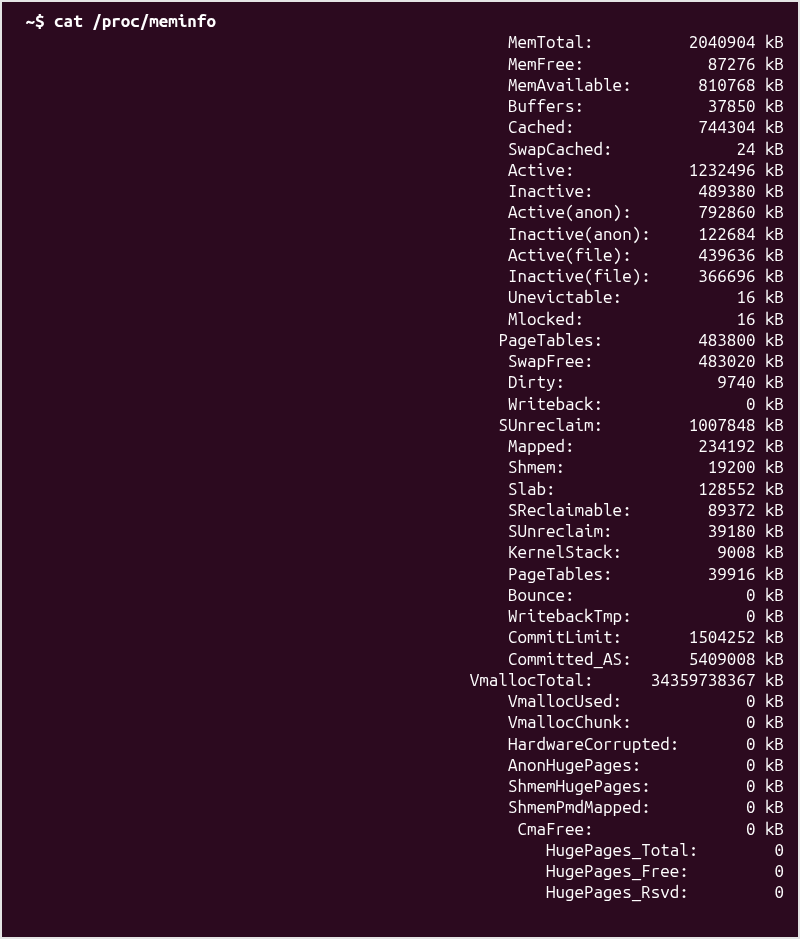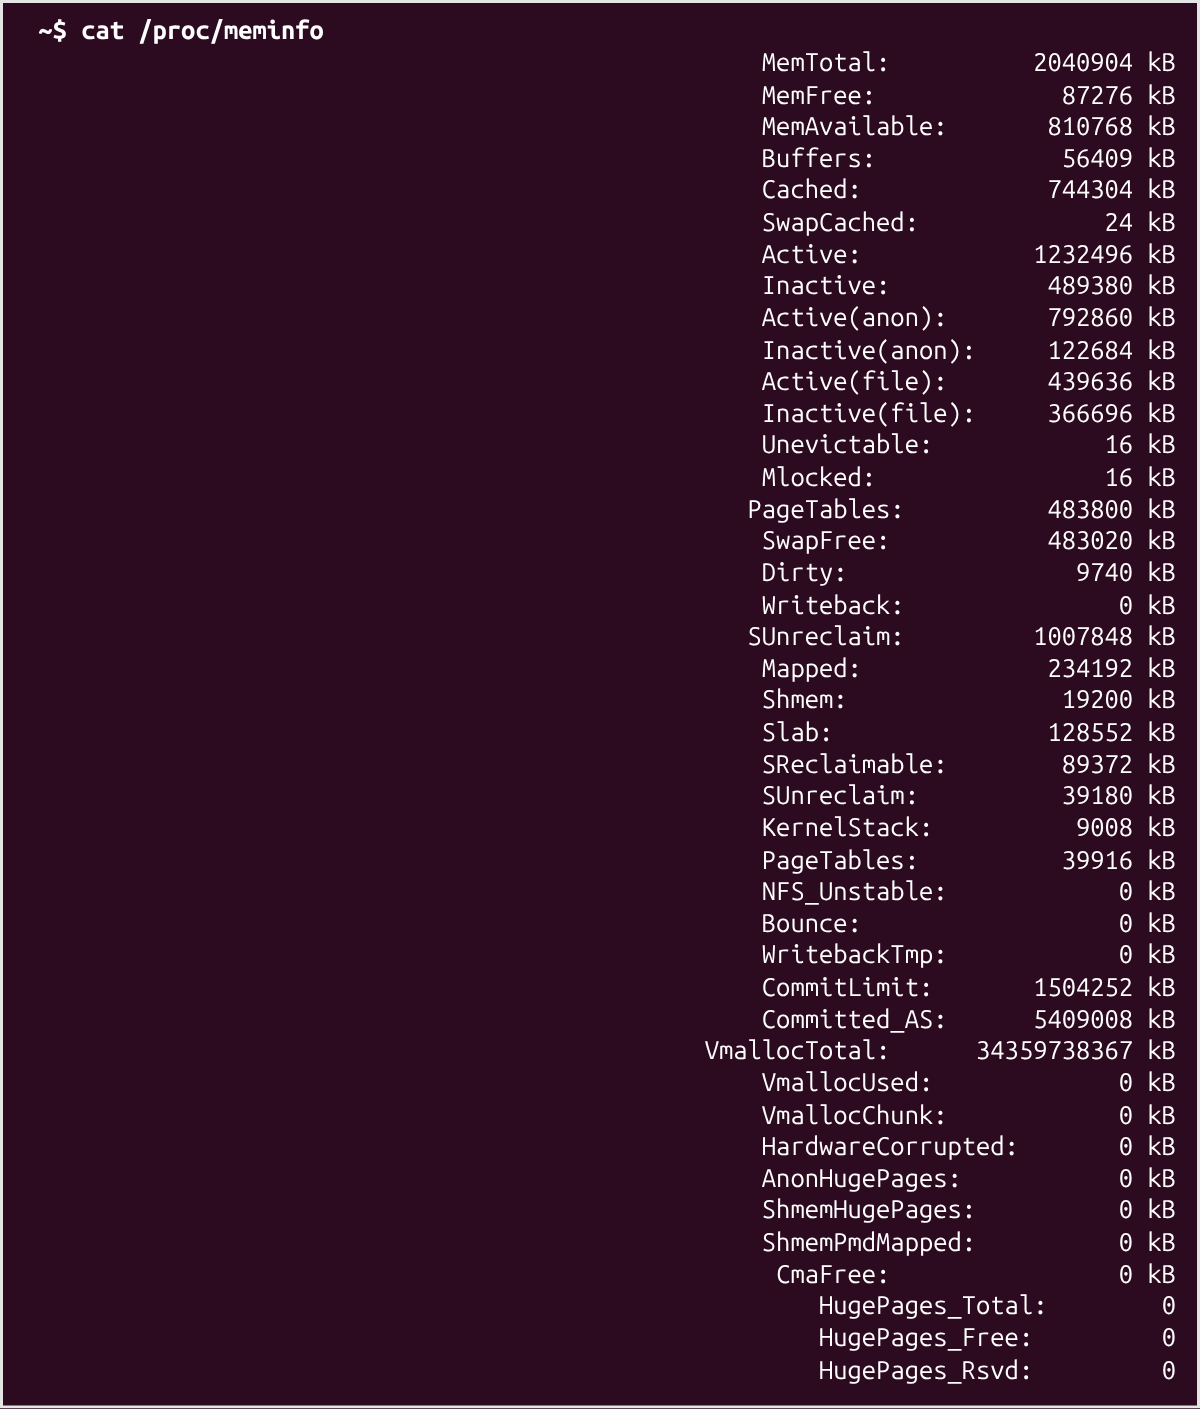--- a/index.html
+++ b/index.html
@@ -41,21 +41,21 @@
   </style>
 </head>
 <body>
 
 <div class="terminal">
   <div class="prompt-line"><span> ~$ </span><span>cat /proc/meminfo</span></div>
   <div id="output">
       <div class="output-line"><span class="label">MemTotal:         </span><span class="value"> 2040904</span><span class="unit"> kB</span></div>
       <div class="output-line"><span class="label">MemFree:          </span><span class="value">   87276</span><span class="unit"> kB</span></div>
       <div class="output-line"><span class="label">MemAvailable:     </span><span class="value">  810768</span><span class="unit"> kB</span></div>
-      <div class="output-line"><span class="label">Buffers:          </span><span class="value">   56409</span><span class="unit"> kB</span></div>
+      <div class="output-line"><span class="label">Buffers:          </span><span class="value">   37850</span><span class="unit"> kB</span></div>
       <div class="output-line"><span class="label">Cached:           </span><span class="value">  744304</span><span class="unit"> kB</span></div>
       <div class="output-line"><span class="label">SwapCached:       </span><span class="value">      24</span><span class="unit"> kB</span></div>
       <div class="output-line"><span class="label">Active:           </span><span class="value"> 1232496</span><span class="unit"> kB</span></div>
       <div class="output-line"><span class="label">Inactive:         </span><span class="value">  489380</span><span class="unit"> kB</span></div>
       <div class="output-line"><span class="label">Active(anon):     </span><span class="value">  792860</span><span class="unit"> kB</span></div>
       <div class="output-line"><span class="label">Inactive(anon):   </span><span class="value">  122684</span><span class="unit"> kB</span></div>
       <div class="output-line"><span class="label">Active(file):     </span><span class="value">  439636</span><span class="unit"> kB</span></div>
       <div class="output-line"><span class="label">Inactive(file):   </span><span class="value">  366696</span><span class="unit"> kB</span></div>
       <div class="output-line"><span class="label">Unevictable:      </span><span class="value">      16</span><span class="unit"> kB</span></div>
       <div class="output-line"><span class="label">Mlocked:          </span><span class="value">      16</span><span class="unit"> kB</span></div>
@@ -64,21 +64,20 @@
       <div class="output-line"><span class="label">Dirty:            </span><span class="value">    9740</span><span class="unit"> kB</span></div>
       <div class="output-line"><span class="label">Writeback:        </span><span class="value">       0</span><span class="unit"> kB</span></div>
       <div class="output-line"><span class="label">SUnreclaim:        </span><span class="value"> 1007848</span><span class="unit"> kB</span></div>
       <div class="output-line"><span class="label">Mapped:           </span><span class="value">  234192</span><span class="unit"> kB</span></div>
       <div class="output-line"><span class="label">Shmem:            </span><span class="value">   19200</span><span class="unit"> kB</span></div>
       <div class="output-line"><span class="label">Slab:             </span><span class="value">  128552</span><span class="unit"> kB</span></div>
       <div class="output-line"><span class="label">SReclaimable:     </span><span class="value">   89372</span><span class="unit"> kB</span></div>
       <div class="output-line"><span class="label">SUnreclaim:       </span><span class="value">   39180</span><span class="unit"> kB</span></div>
       <div class="output-line"><span class="label">KernelStack:      </span><span class="value">    9008</span><span class="unit"> kB</span></div>
       <div class="output-line"><span class="label">PageTables:       </span><span class="value">   39916</span><span class="unit"> kB</span></div>
-      <div class="output-line"><span class="label">NFS_Unstable:     </span><span class="value">       0</span><span class="unit"> kB</span></div>
       <div class="output-line"><span class="label">Bounce:           </span><span class="value">       0</span><span class="unit"> kB</span></div>
       <div class="output-line"><span class="label">WritebackTmp:     </span><span class="value">       0</span><span class="unit"> kB</span></div>
       <div class="output-line"><span class="label">CommitLimit:      </span><span class="value"> 1504252</span><span class="unit"> kB</span></div>
       <div class="output-line"><span class="label">Committed_AS:     </span><span class="value"> 5409008</span><span class="unit"> kB</span></div>
       <div class="output-line"><span class="label">VmallocTotal:     </span><span class="value"> 34359738367</span><span class="unit"> kB</span></div>
       <div class="output-line"><span class="label">VmallocUsed:      </span><span class="value">       0</span><span class="unit"> kB</span></div>
       <div class="output-line"><span class="label">VmallocChunk:     </span><span class="value">       0</span><span class="unit"> kB</span></div>
       <div class="output-line"><span class="label">HardwareCorrupted:</span><span class="value">       0</span><span class="unit"> kB</span></div>
       <div class="output-line"><span class="label">AnonHugePages:    </span><span class="value">       0</span><span class="unit"> kB</span></div>
       <div class="output-line"><span class="label">ShmemHugePages:   </span><span class="value">       0</span><span class="unit"> kB</span></div>

